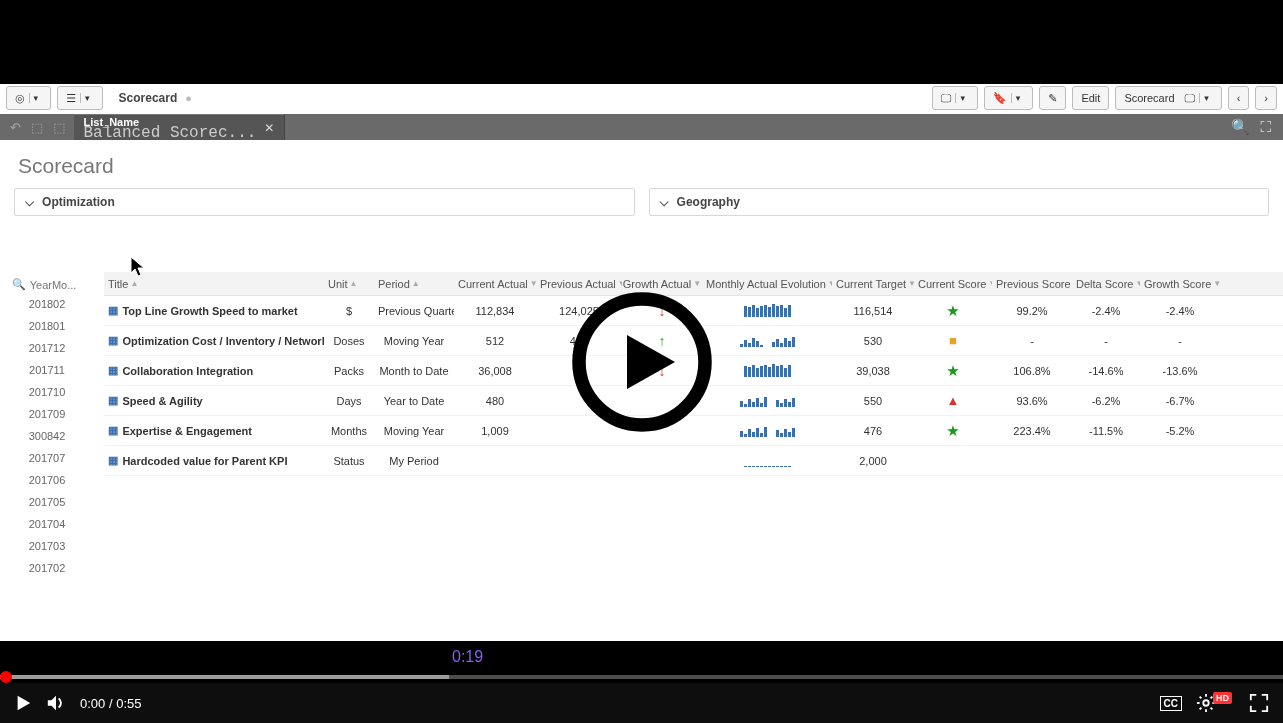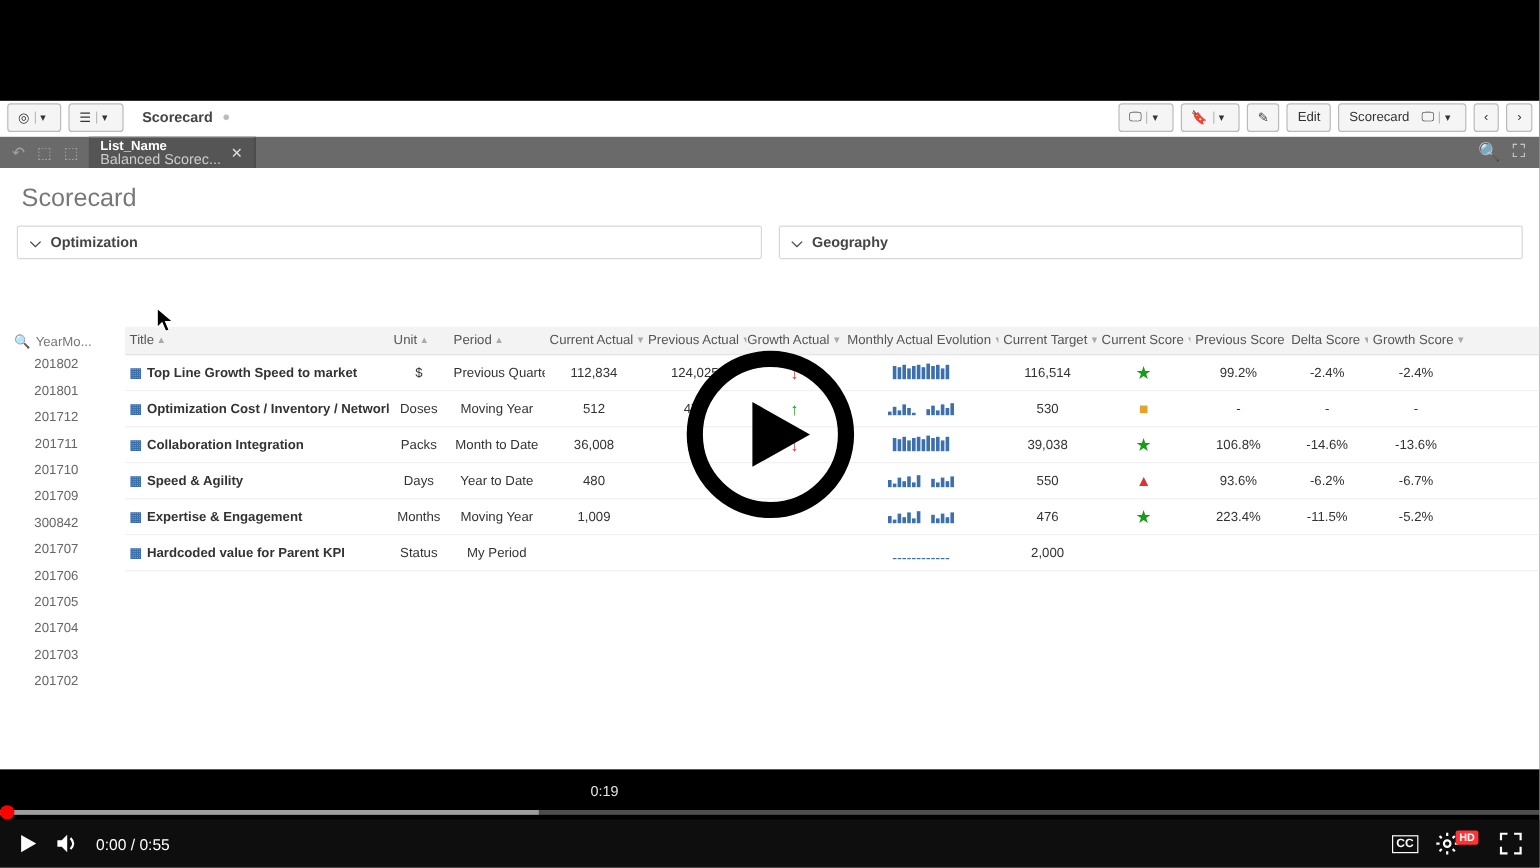--- a/index.html
+++ b/index.html
@@ -14,21 +14,21 @@
   .tb-right { margin-left: auto; display: flex; align-items: center; gap: 6px; }
   .tb-btn { height: 24px; border: 1px solid #bbb; background: #f5f5f5; border-radius: 3px; padding: 0 8px; font-size: 11px; color: #333; display: flex; align-items: center; gap: 4px; cursor: pointer; }
   .tb-split { border-left: 1px solid #bbb; padding: 0 4px; font-size: 9px; }
   .tb-label { margin-left: 10px; font-size: 12px; font-weight: bold; color: #444; }
 
   
   .ribbon { position: absolute; left: 0; top: 30px; right: 0; height: 26px; background: #6a6a6a; display: flex; align-items: center; }
   .rib-icons { display: flex; gap: 10px; padding-left: 10px; opacity: .5; }
   .rib-icons span { color: #ddd; font-size: 13px; }
   .tabchip { background: #555; height: 26px; display: flex; align-items: center; gap: 6px; padding: 0 10px; margin-left: 8px; color: #fff; border-top: 1px solid #777; border-right: 1px solid #444; }
-  .tabchip .sub { font-size: 12px; color: #ccc; display: block; line-height: 10px; }
+  .tabchip .sub { font-size: 16px; color: #ccc; display: block; line-height: 10px; font-family: Liberation Mono, monospace; }
   .tabchip .main { font-size: 11px; font-weight: bold; display: block; line-height: 11px; }
   .tabchip .close { font-size: 12px; color: #ddd; margin-left: 2px; cursor: pointer; }
   .rib-right { margin-left: auto; display: flex; gap: 10px; padding-right: 12px; }
   .rib-right span { color: #ddd; font-size: 15px; cursor: pointer; }
 
   
   .page { position: absolute; left: 0; top: 56px; right: 0; bottom: 0; background: #fff; }
   .page-title { padding: 14px 18px 6px; font-size: 21px; color: #777; font-weight: 300; }
 
   .filterbar { display: flex; gap: 14px; padding: 4px 14px 8px; }
@@ -75,21 +75,21 @@
   .c-gs { width: 80px; }
 
   
   .play-overlay { position: absolute; left: 50%; top: 50%; width: 150px; height: 150px; transform: translate(-50%, -50%); pointer-events: none; }
   .play-overlay svg { width: 150px; height: 150px; }
 
   
   .scrub { position: absolute; left: 0; right: 0; bottom: 44px; height: 4px; background: rgba(255,255,255,0.3); }
   .scrub .buf { position: absolute; left: 0; top: 0; bottom: 0; width: 35%; background: rgba(255,255,255,0.45); }
   .scrub .thumb { position: absolute; left: 0; top: -4px; width: 12px; height: 12px; border-radius: 50%; background: #f00; }
-  .scrub .hovertime { position: absolute; left: 445px; bottom: 10px; background: rgba(0,0,0,0.85); color: #e5e5e5; font-size: 12px; padding: 3px 7px; border-radius: 2px; margin-left: 40px; }
+  .scrub .hovertime { position: absolute; left: 445px; bottom: 10px; background: rgba(0,0,0,0.85); color: #8b5cf6; font-size: 16px; padding: 3px 7px; border-radius: 2px; }
 
   
   .vbar { position: absolute; left: 0; right: 0; bottom: 0; height: 40px; background: #0e0e0e; display: flex; align-items: center; padding: 0 14px; gap: 14px; color: #fff; font-size: 13px; }
   .vbar .vbtn { cursor: pointer; display: flex; align-items: center; }
   .vbar .spacer { flex: 1; }
   .badge-hd { background: #f33; color: #fff; font-size: 9px; font-weight: bold; padding: 1px 3px; border-radius: 2px; position: relative; top: -5px; left: -3px; }
   .cc-box { border: 1px solid #fff; font-size: 10px; font-weight: bold; padding: 1px 3px; }
 
   
   .cursor { position: absolute; left: 130px; top: 256px; pointer-events: none; }

